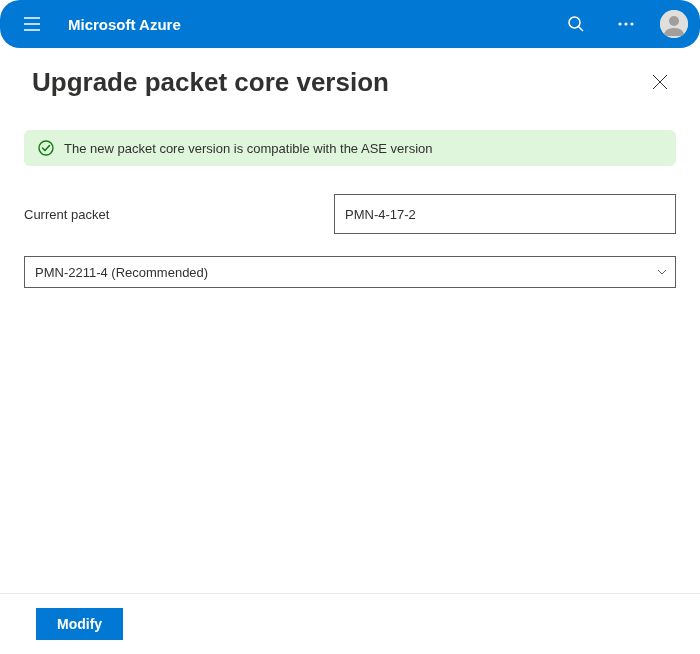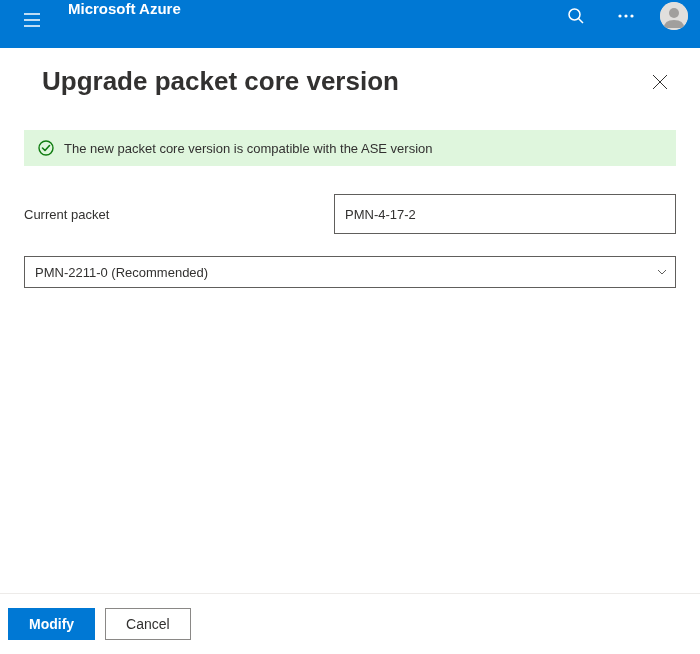--- a/index.html
+++ b/index.html
@@ -14,23 +14,24 @@
       width: 700px;
       height: 654px;
       overflow: hidden;
       display: flex;
       flex-direction: column;
     }
     .top-bar {
       background: #0078d4;
       height: 48px;
       display: flex;
-      align-items: flex-start;
+      align-items: center;
       padding: 0 12px;
       color: white;
+      border-radius: 20px;
     }
     .hamburger {
       width: 40px;
       height: 40px;
       display: flex;
       align-items: center;
       justify-content: center;
       cursor: pointer;
     }
     .hamburger svg {
@@ -65,22 +66,22 @@
       align-items: center;
       justify-content: center;
       overflow: hidden;
     }
     .avatar svg {
       width: 28px;
       height: 28px;
     }
     .panel-header {
       display: flex;
-      padding: 18px 24px 8px 24px;
-      margin-left: 18px;
+      align-items: center;
+      padding: 18px 24px 8px 32px;
     }
     .panel-title {
       font-size: 26px;
       font-weight: 600;
       color: #323130;
       flex: 1;
     }
     .close-btn {
       width: 32px;
       height: 32px;
@@ -94,20 +95,21 @@
       flex: 1;
       overflow: auto;
     }
     .info-box {
       background: #dff6dd;
       padding: 10px 14px;
       display: flex;
       align-items: center;
       gap: 10px;
       margin-bottom: 28px;
+      border-radius: 6px;
     }
     .info-box svg {
       flex-shrink: 0;
     }
     .info-text {
       font-size: 13px;
       color: #323130;
     }
     .form-row {
       display: flex;
@@ -155,21 +157,21 @@
     }
     .chevron {
       position: absolute;
       right: 8px;
       top: 50%;
       transform: translateY(-50%);
       pointer-events: none;
     }
     .footer {
       border-top: 1px solid #edebe9;
-      padding: 14px 8px;
+      padding: 14px 36px;
       display: flex;
       gap: 10px;
     }
     .btn {
       height: 32px;
       padding: 0 20px;
       font-size: 14px;
       font-family: inherit;
       border: 1px solid #8a8886;
       background: white;
@@ -242,25 +244,24 @@
   <div class="form-row">
     <div class="form-label">Current packet</div>
     <div class="field-wrap">
       <input type="text" class="text-input" readonly="" value="PMN-4-17-2" style="">
     </div>
   </div>
 
   <div class="form-row">
     <div class="field-wrap">
       <div class="select-wrap">
-        <div class="select-display">PMN-2211-0 (Recommended)</div>
+        <div class="select-display">PMN-2211-4 (Recommended)</div>
         <svg class="chevron" width="12" height="12" viewBox="0 0 12 12" fill="none" stroke="#605e5c" stroke-width="1">
           <path d="M 2 4 L 6 8 L 10 4"></path>
         </svg>
       </div>
     </div>
   </div>
 </div>
 
 <div class="footer">
   <button class="btn btn-primary">Modify</button>
-  <button class="btn">Cancel</button>
 </div>
 
 </body></html>

